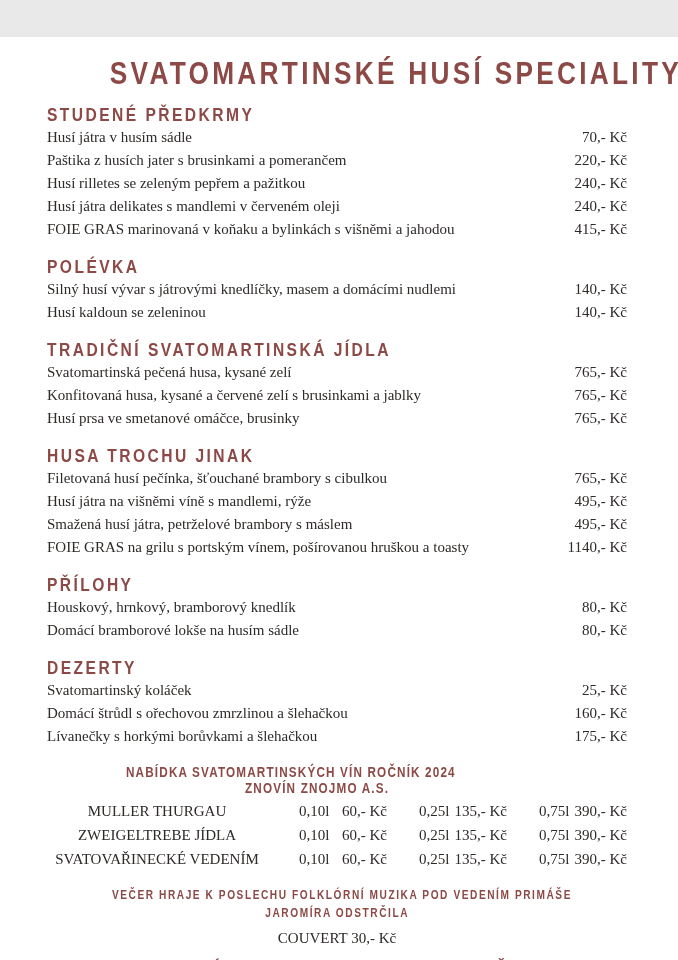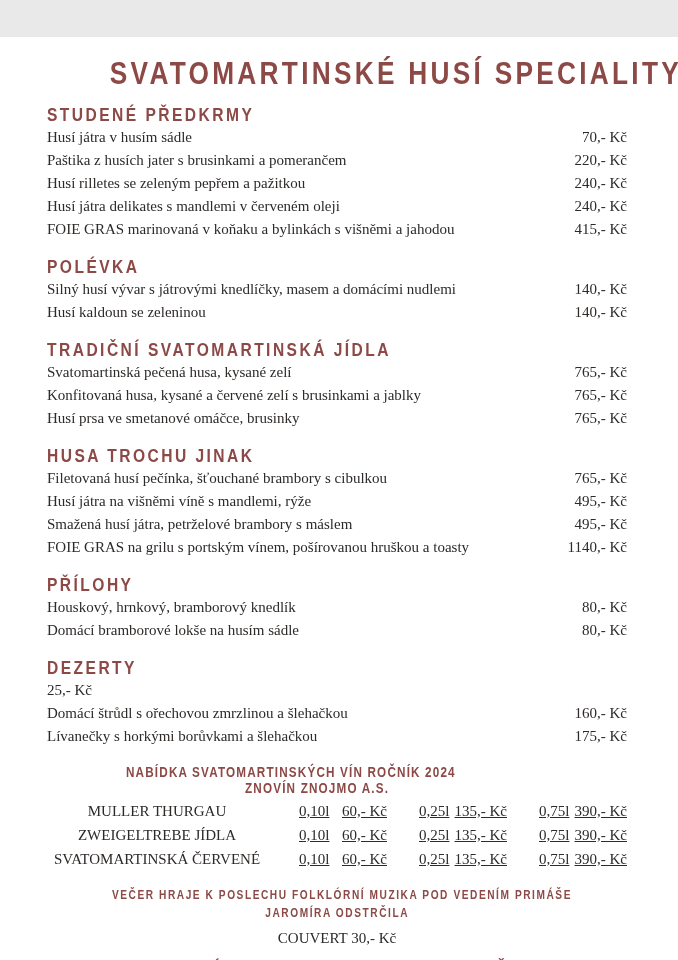--- a/index.html
+++ b/index.html
@@ -67,21 +67,20 @@
     font-size: 15px;
     gap: 12px;
   }
   .wine-name { flex: 1; white-space: nowrap; }
   .wine-col {
     display: flex;
     justify-content: space-between;
     width: 88px;
     margin-left: 20px;
     white-space: nowrap;
-    text-decoration: underline;
   }
 
   .band { margin-top: 14px; text-align: center; }
   .band-line { line-height: 17px; }
   .band .cond { font-size: 13px; letter-spacing: 2px; transform: scaleX(0.78); transform-origin: center; }
   .couvert {
     margin-top: 7px;
     text-align: center;
     font-size: 15px;
     line-height: 20px;
@@ -202,20 +201,21 @@
         </div>
       </div>
   </section>
 
   <section class="menu-section">
     <h2 class="sec-h">
       <span class="cond">DEZERTY</span>
     </h2>
     <div class="items">
         <div class="row">
+          <span class="dish">Svatomartinský koláček</span>
           <span class="price">25,- Kč</span>
         </div>
         <div class="row">
           <span class="dish">Domácí štrůdl s ořechovou zmrzlinou a šlehačkou</span>
           <span class="price">160,- Kč</span>
         </div>
         <div class="row">
           <span class="dish">Lívanečky s horkými borůvkami a šlehačkou</span>
           <span class="price">175,- Kč</span>
         </div>
@@ -254,21 +254,21 @@
           <div class="wine-col">
             <span class="size">0,25l</span>
             <span class="wprice">135,- Kč</span>
           </div>
           <div class="wine-col">
             <span class="size">0,75l</span>
             <span class="wprice">390,- Kč</span>
           </div>
         </div>
         <div class="wine-row">
-          <span class="wine-name">SVATOMARTINSKÁ ČERVENÉ</span>
+          <span class="wine-name">SVATOVAŘINECKÉ VEDENÍM</span>
           <div class="wine-col">
             <span class="size">0,10l</span>
             <span class="wprice">60,- Kč</span>
           </div>
           <div class="wine-col">
             <span class="size">0,25l</span>
             <span class="wprice">135,- Kč</span>
           </div>
           <div class="wine-col">
             <span class="size">0,75l</span>

